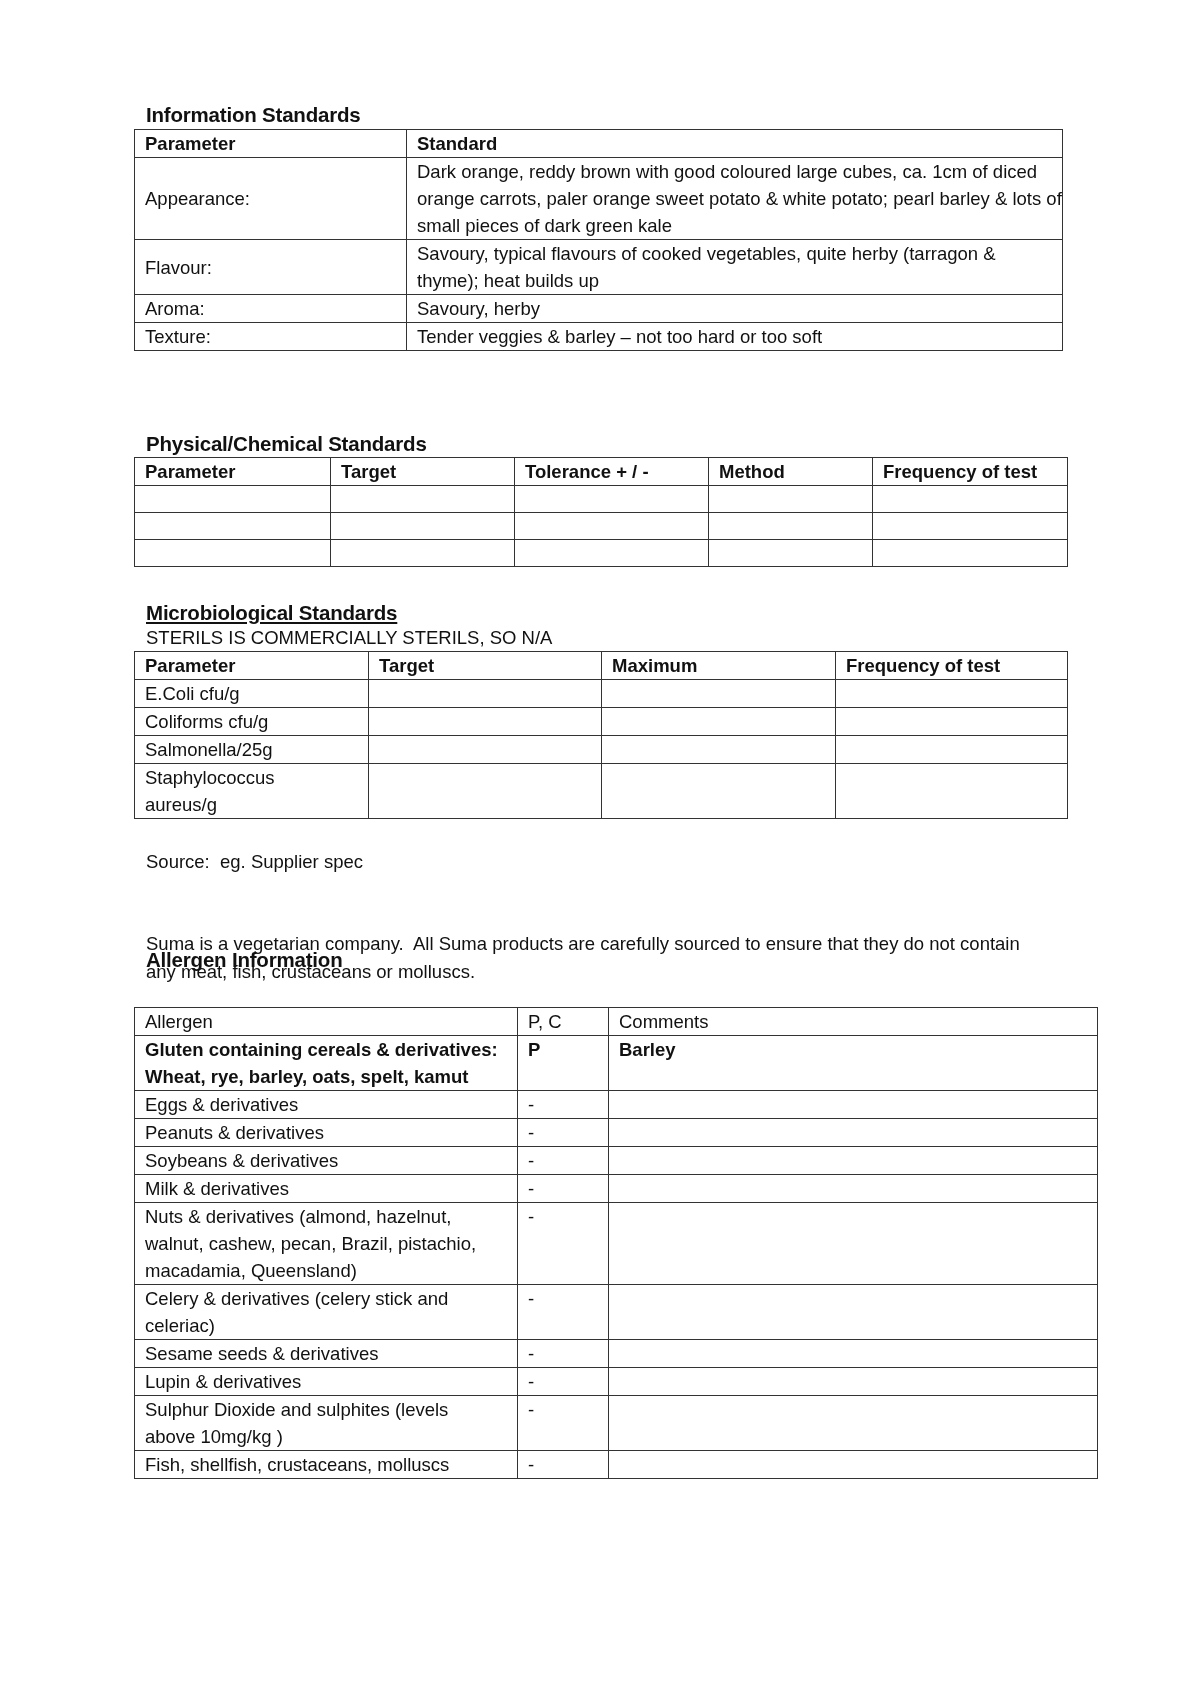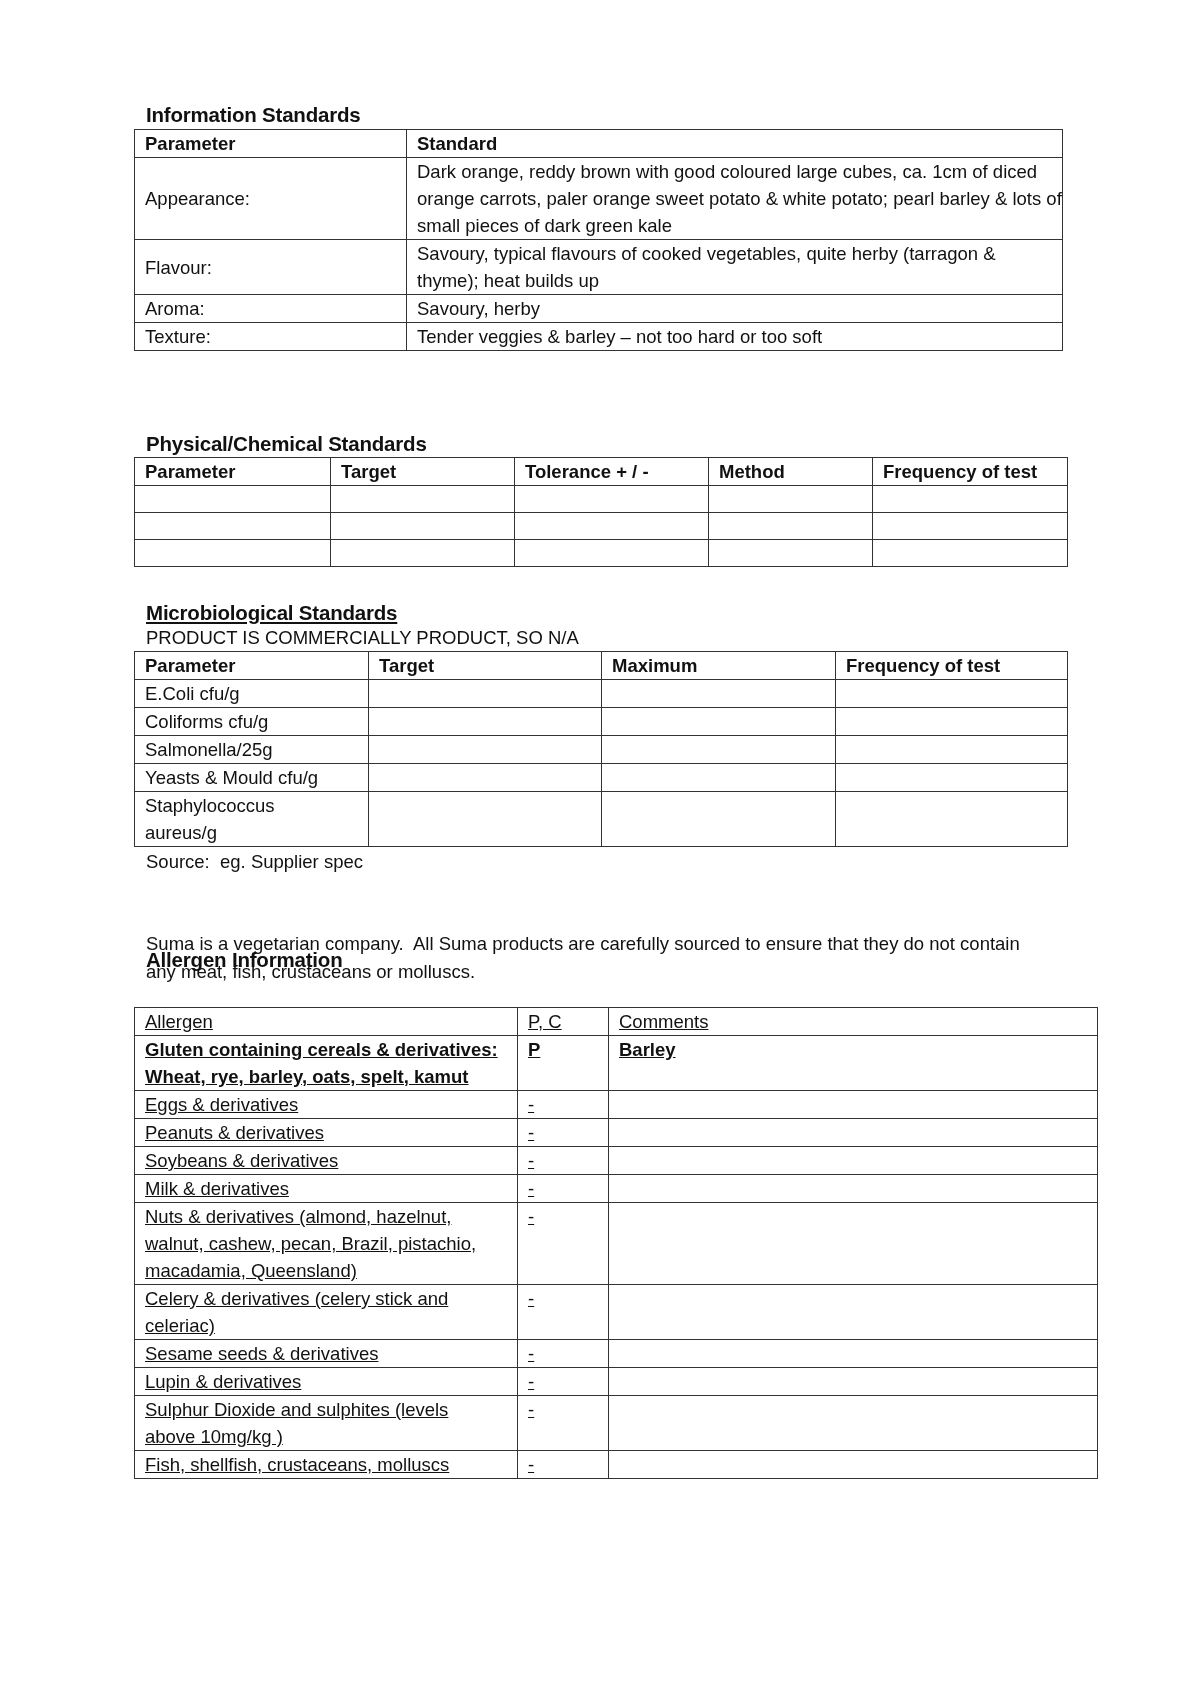--- a/index.html
+++ b/index.html
@@ -80,21 +80,21 @@
     <td></td>
     <td></td>
     <td></td>
     <td></td>
     <td></td>
   </tr>
 </tbody>
   </table>
 
 <div class="sec-title" style="top:601px;text-decoration:underline;">Microbiological Standards</div>
-<div class="plain" style="top:624px;">PRODUCT IS COMMERCIALLY PRODUCT, SO N/A</div>
+<div class="plain" style="top:624px;">STERILS IS COMMERCIALLY STERILS, SO N/A</div>
 <table style="left:134px; top:651px; width:934px;">
   <colgroup>
       <col style="width:234px">
       <col style="width:233px">
       <col style="width:234px">
       <col>
     </colgroup>
   <tbody>
       <tr>
     <th class="b">Parameter</th>
@@ -114,38 +114,32 @@
     <td></td>
     <td></td>
   </tr>
   <tr>
     <td>Salmonella/25g</td>
     <td></td>
     <td></td>
     <td></td>
   </tr>
   <tr>
-    <td>Yeasts &amp; Mould cfu/g</td>
-    <td></td>
-    <td></td>
-    <td></td>
-  </tr>
-  <tr>
     <td style="padding-right:90px;">Staphylococcus aureus/g</td>
     <td></td>
     <td></td>
     <td></td>
   </tr>
 </tbody>
   </table>
 <div class="plain" style="top:848px; white-space:pre;">Source:  eg. Supplier spec</div>
 
 <div class="sec-title" style="top:948px;">Allergen Information</div>
 <div class="plain" style="top:930px; width:900px; white-space:pre-wrap;">Suma is a vegetarian company.  All Suma products are carefully sourced to ensure that they do not contain any meat, fish, crustaceans or molluscs.</div>
-<table class="top" style="left:134px; top:1007px; width:964px;text-decoration:underline;">
+<table class="top" style="left:134px; top:1007px; width:964px;">
   <colgroup>
       <col style="width:383px">
       <col style="width:91px">
       <col>
     </colgroup>
   <tbody>
       <tr>
     <td>Allergen</td>
     <td>P, C</td>
     <td>Comments</td>

